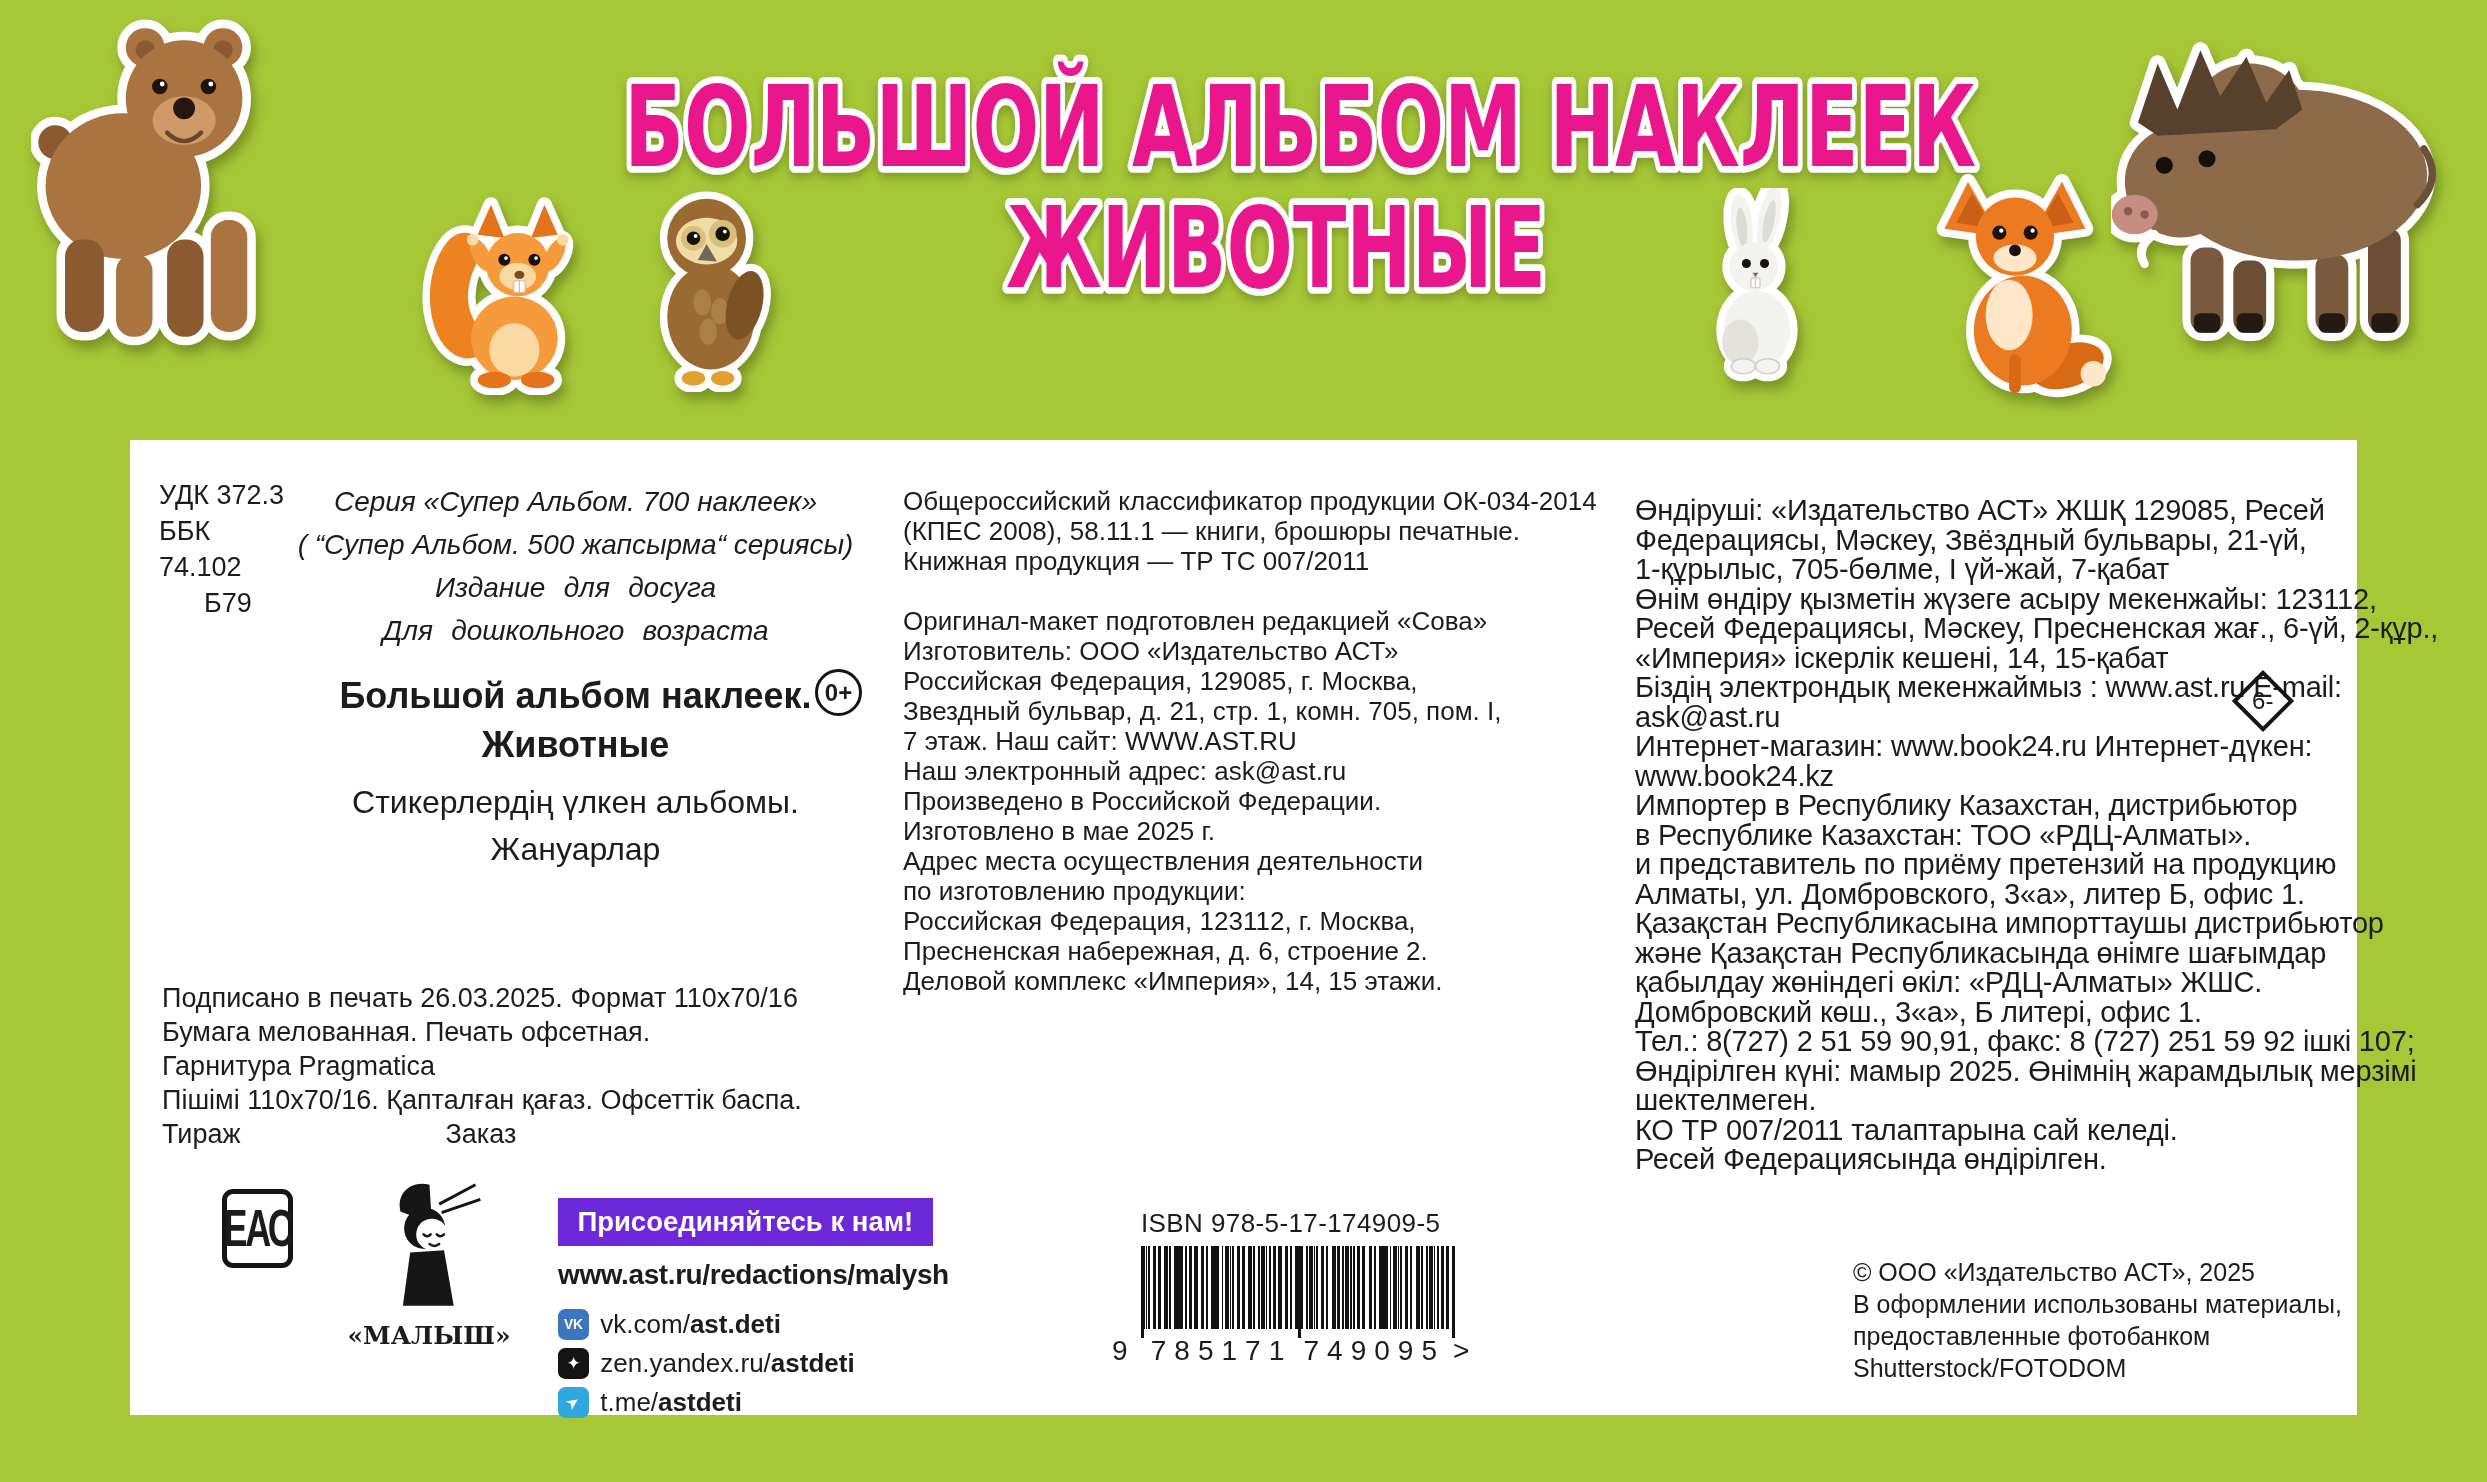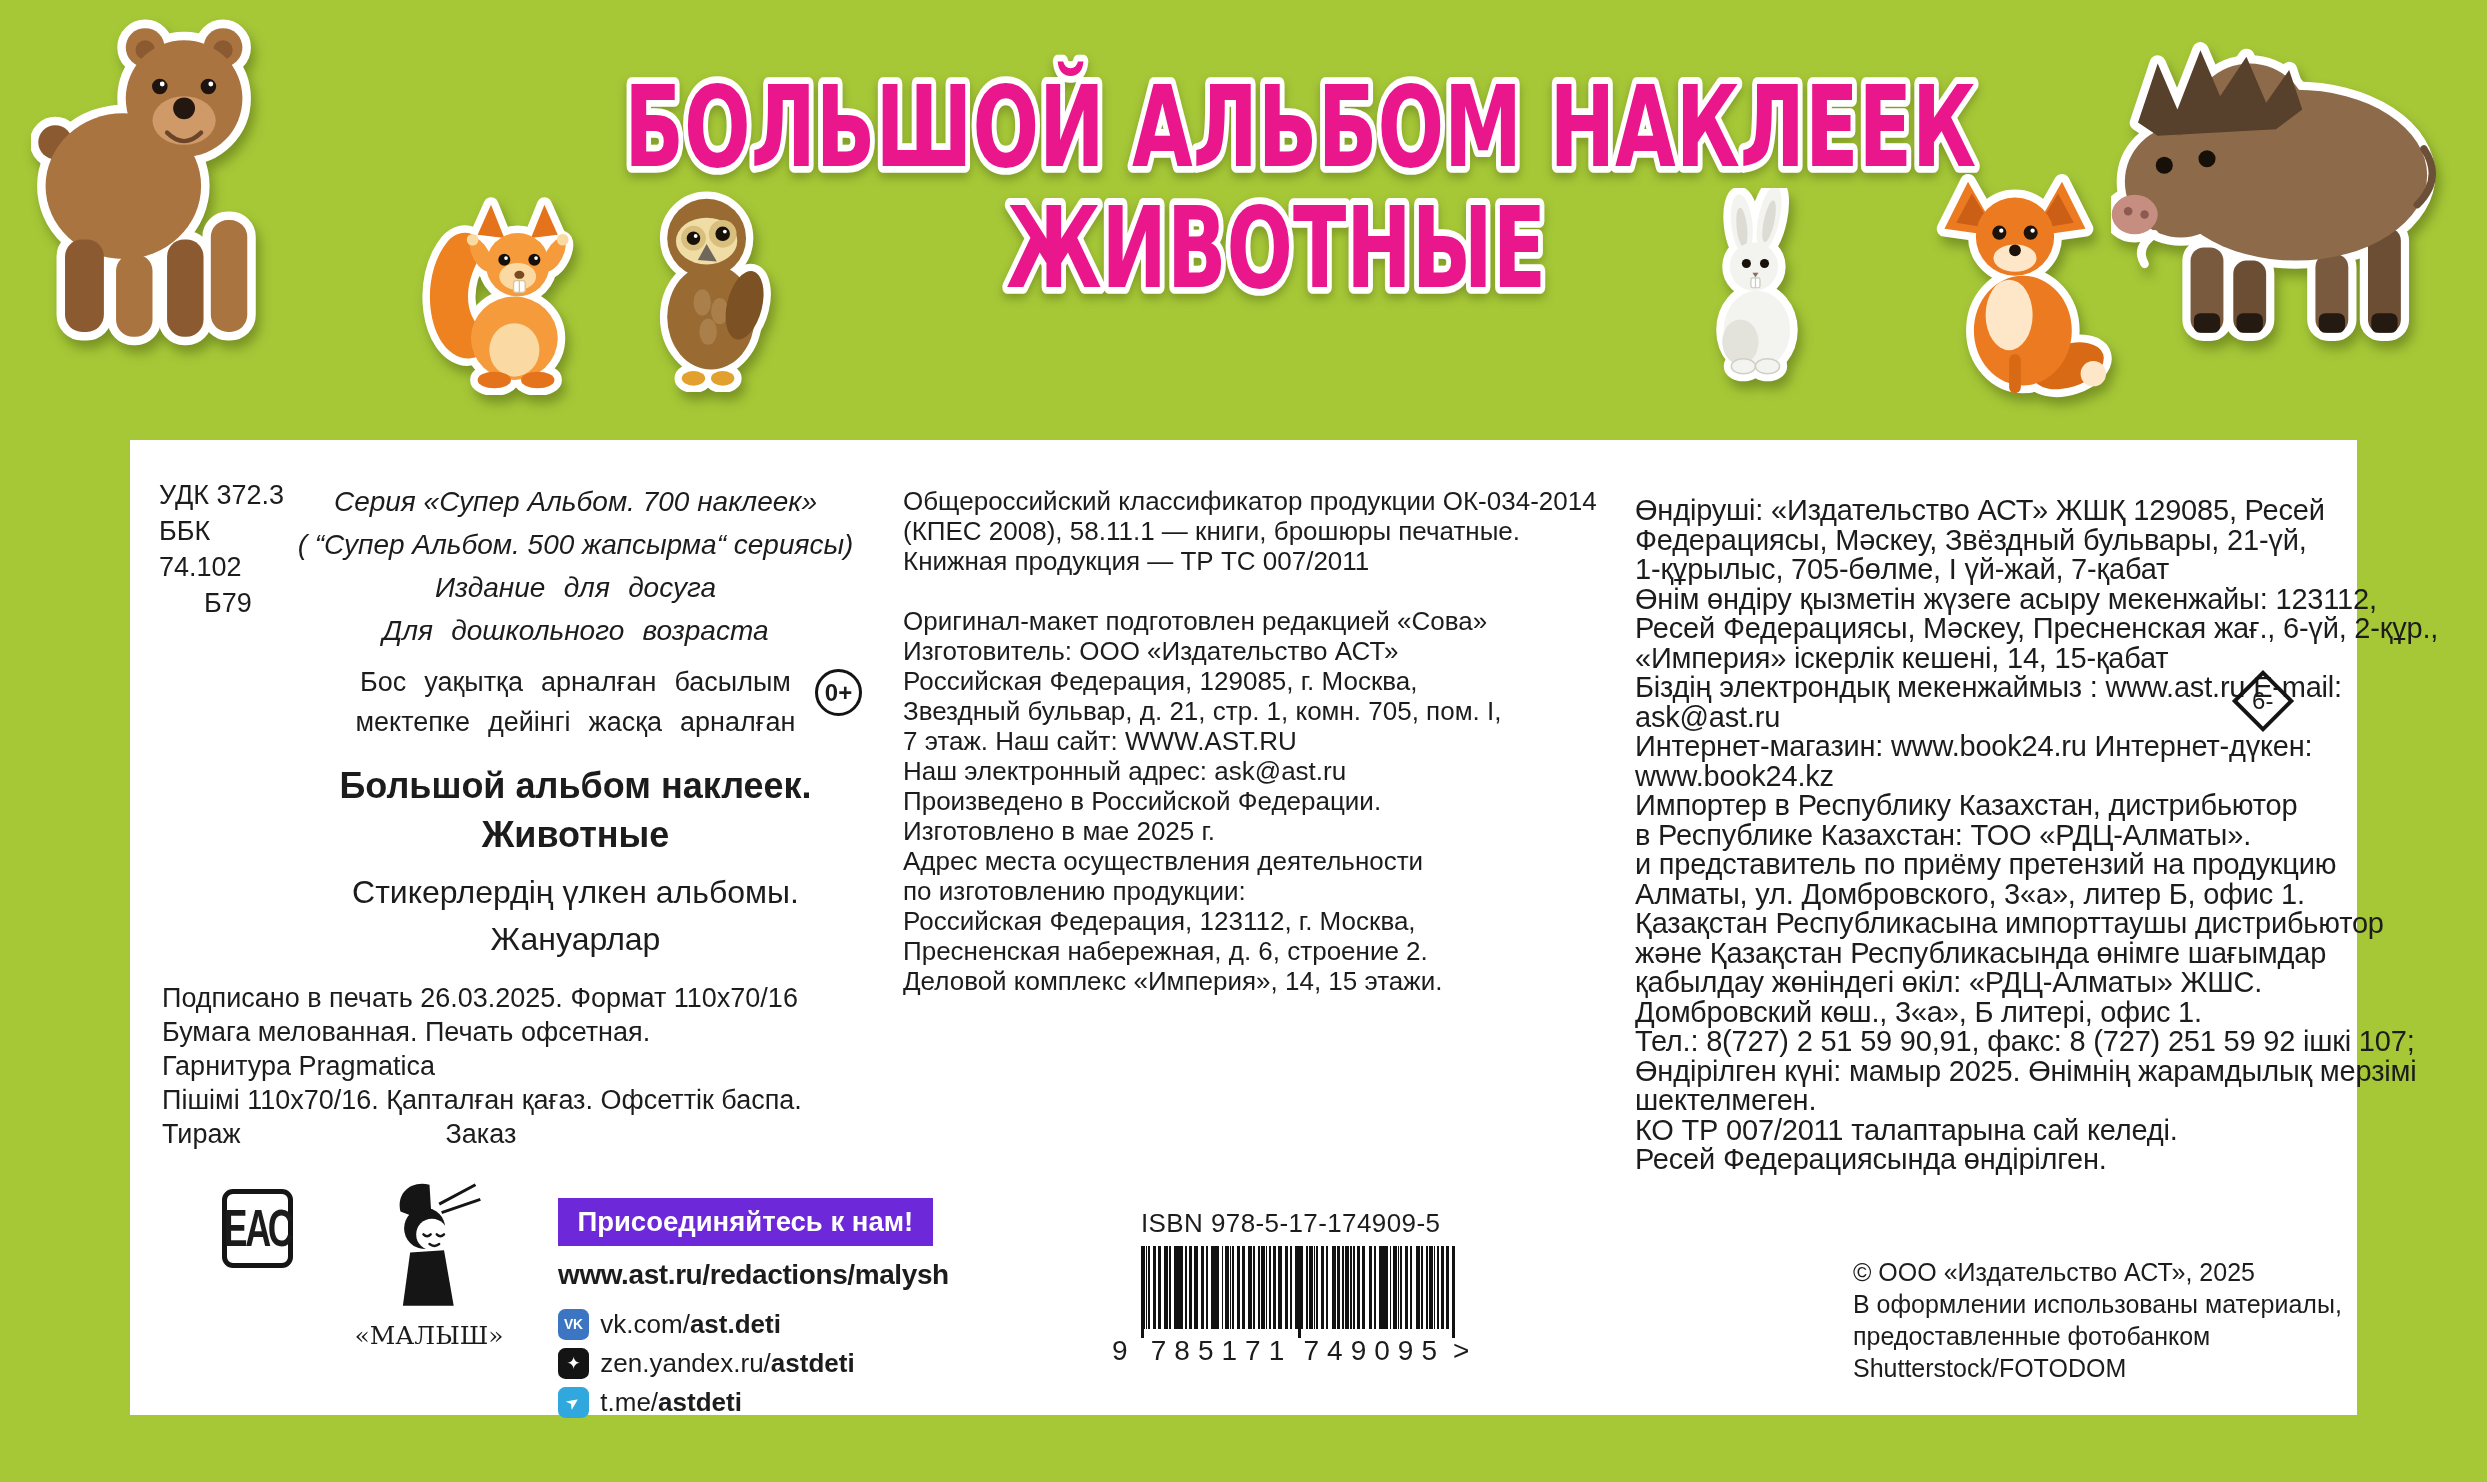--- a/index.html
+++ b/index.html
@@ -47,21 +47,21 @@
   .col3{left:1505px;top:56px;width:737px;font-size:29px;line-height:29.5px;letter-spacing:-0.2px;}
   .col3 .line3{white-space:nowrap;}
   .badge-diamond{left:2111px;top:239px;width:44px;height:44px;border:4px solid #141414;transform:rotate(45deg);
     display:flex;align-items:center;justify-content:center;}
   .badge-diamond span{transform:rotate(-45deg);font-size:24px;}
   
   .eac{left:92px;top:749px;width:71px;height:79px;border:5.7px solid #151515;border-radius:11px;
        display:flex;align-items:center;justify-content:center;}
   .eac span{font-size:36px;font-weight:bold;transform:scaleY(1.45);letter-spacing:-2.4px;}
   .malysh{left:202px;top:737px;width:194px;text-align:center;}
-  .malysh-label{font-family:"DejaVu Serif","Liberation Serif",serif;font-weight:normal;font-size:25px;margin-top:1.6px;}
+  .malysh-label{font-family:"DejaVu Serif","Liberation Serif",serif;font-weight:bold;font-size:25px;margin-top:1.6px;}
   .join{left:428px;top:758px;width:405px;}
   .banner{display:inline-block;background:#6d28d9;color:#ffffff;font-size:27.5px;font-weight:bold;padding:8px 19.4px;}
   .site{font-size:28px;font-weight:bold;margin-top:13px;letter-spacing:-0.4px;}
   .social-row{display:flex;align-items:center;gap:11.3px;margin-top:8px;font-size:26px;}
   .social-row.first{margin-top:18px;}
   .sicon{width:31px;height:31px;border-radius:7.3px;color:#fff;display:flex;align-items:center;
          justify-content:center;font-weight:bold;flex:0 0 31px;}
   .sicon.vk{background:#3c76c2;font-size:13.8px;}
   .sicon.zen{background:#141414;font-size:17px;}
   .sicon.tg{background:#31a8dd;}
@@ -279,24 +279,20 @@
 
     <div class="abs c1stack">
       <div>
           <div class="ser-line">Серия «Супер Альбом. 700 наклеек»</div>
           <div class="ser-line">( “Супер Альбом. 500 жапсырма“ сериясы)</div>
         </div>
       <div class="wide">
           <div class="ser-line">Издание для досуга</div>
           <div class="ser-line">Для дошкольного возраста</div>
         </div>
-      <div class="kzblock">
-          <div class="kz-line">Бос уақытқа арналған басылым</div>
-          <div class="kz-line">мектепке дейінгі жасқа арналған</div>
-        </div>
       <div class="t-ru1">Большой альбом наклеек.</div>
       <div class="t-ru2">Животные</div>
       <div class="t-kz1">Стикерлердің үлкен альбомы.</div>
       <div class="t-kz2">Жануарлар</div>
     </div>
 
     <div class="abs print-block">
       <div>
           <div class="pr-line">Подписано в печать 26.03.2025. Формат 110х70/16</div>
           <div class="pr-line">Бумага мелованная. Печать офсетная.</div>

